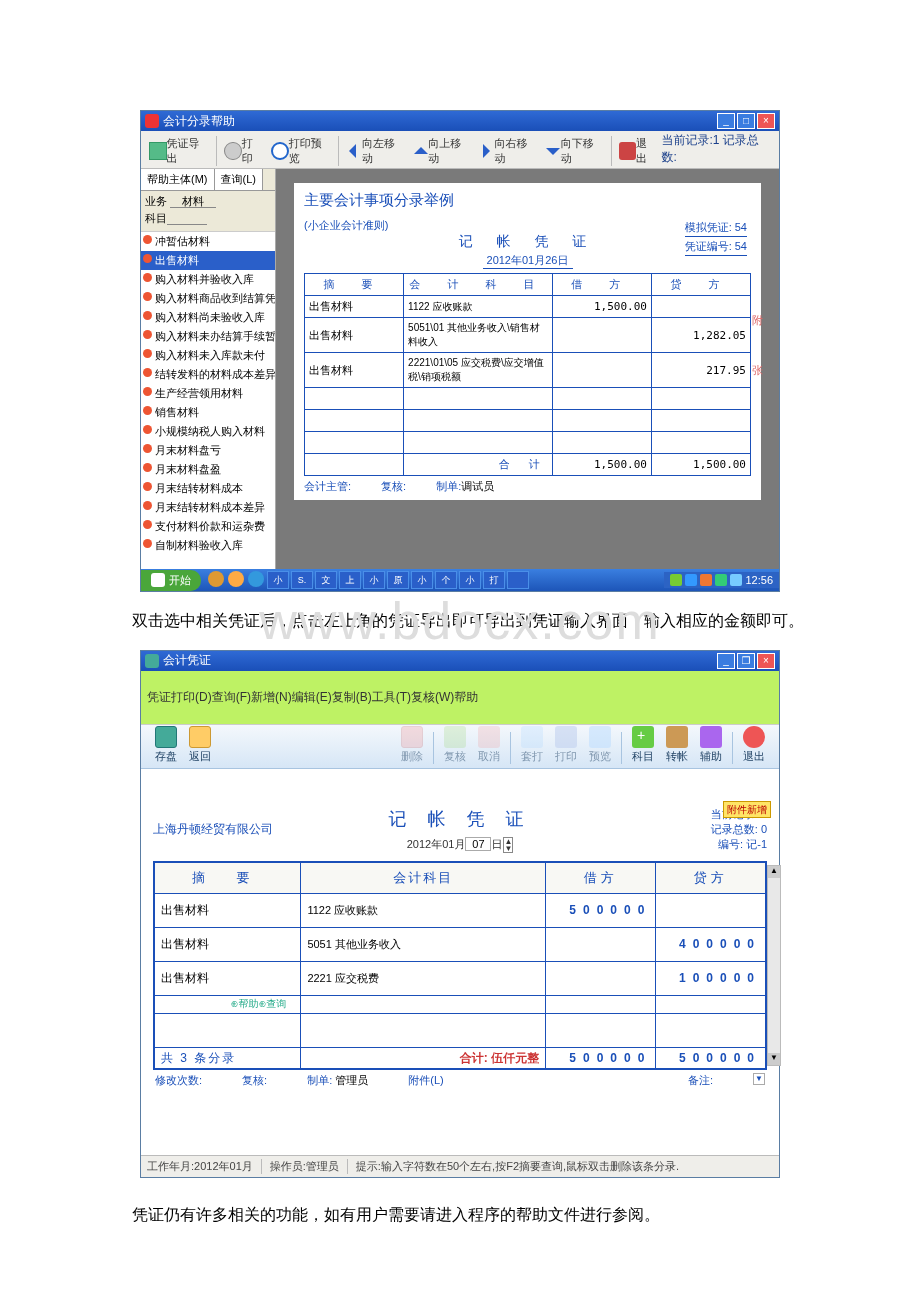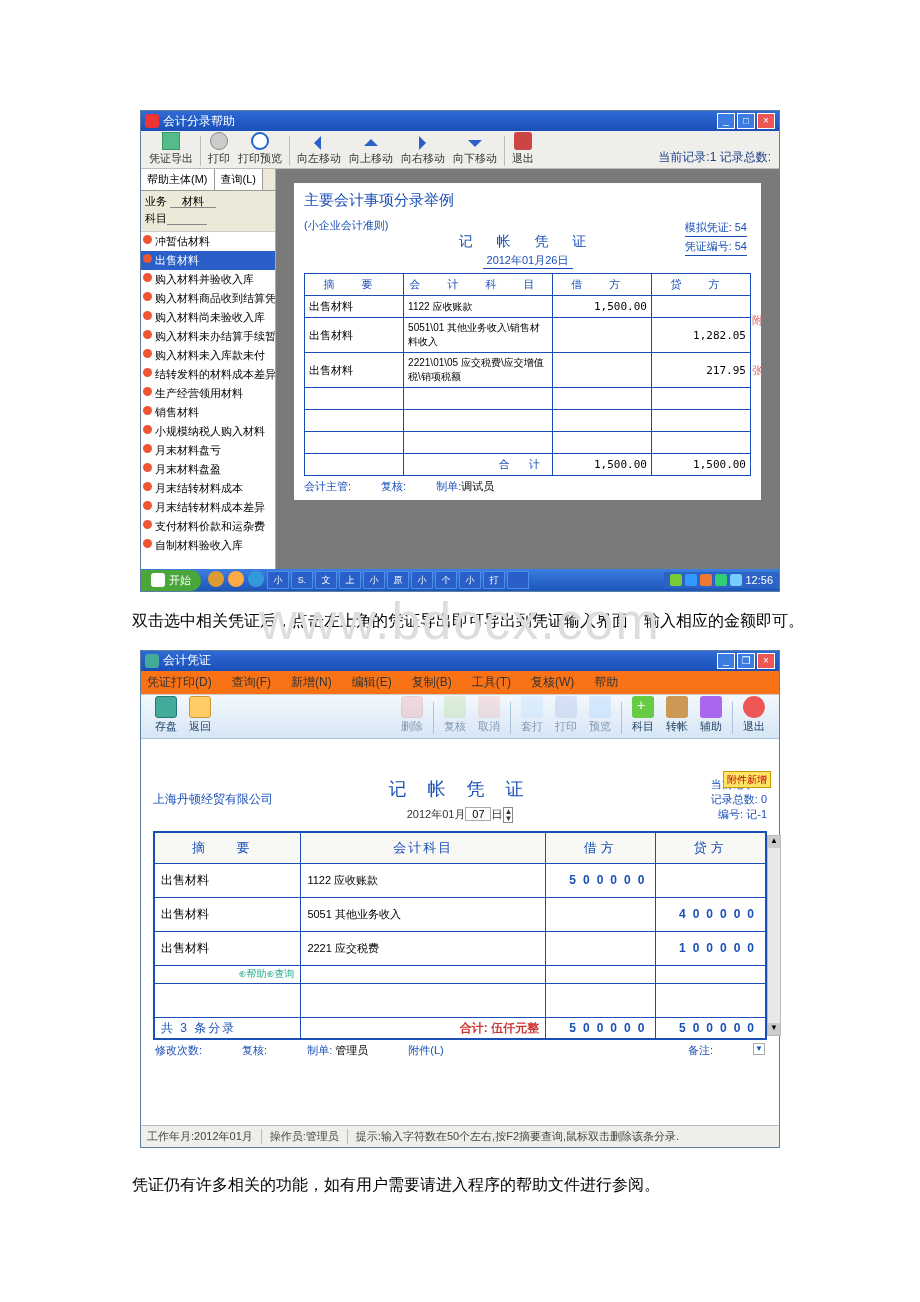--- a/index.html
+++ b/index.html
@@ -7,21 +7,21 @@
 .page{width:920px;margin:0 auto;padding:0 0 40px 0}
 
 
 .win1{margin:110px 140px 0 140px;border:1px solid #5a7da3;background:#4d7c0f;position:relative}
 .titlebar{height:20px;background:linear-gradient(#2f6ad5,#1a4fb8);color:#fff;display:flex;align-items:center;padding:0 4px;font-size:12px}
 .titlebar .ticon{width:14px;height:14px;background:#e33;border-radius:3px;margin-right:4px}
 .winbtns{margin-left:auto;display:flex;gap:2px}
 .winbtn{width:18px;height:16px;border:1px solid #fff;font-size:10px;text-align:center;line-height:14px;color:#fff}
 .winbtn.min{background:#3a7ce0}.winbtn.max{background:#3a7ce0}.winbtn.cls{background:#e55}
 .toolbar1{background:#efeeea;border-bottom:1px solid #bbb;padding:2px 4px;display:flex;align-items:flex-end;height:38px}
-.tb1item{display:flex;flex-direction:column;align-items:center;padding:0 4px;font-size:11px;color:#333}
+.tb1item{display:flex;flex-direction:row;align-items:center;padding:0 4px;font-size:11px;color:#333}
 .tb1icon{width:18px;height:18px;margin-bottom:1px}
 .i-export{background:#5b8;border:1px solid #396}
 .i-print{background:#ccc;border:1px solid #888;border-radius:50%}
 .i-zoom{background:#fff;border:2px solid #26c;border-radius:50%;position:relative}
 .i-arrow{width:16px;height:14px;position:relative}
 .i-arrow::after{content:"";position:absolute;border:7px solid transparent}
 .i-al::after{border-right-color:#2a5fc9;left:-4px;top:0}
 .i-au::after{border-bottom-color:#2a5fc9;top:-4px;left:1px}
 .i-ar::after{border-left-color:#2a5fc9;left:4px;top:0}
 .i-ad::after{border-top-color:#2a5fc9;top:4px;left:1px}
@@ -65,21 +65,21 @@
 .tb-icons{display:flex;gap:2px;margin-left:6px}
 .tbi{width:22px;height:18px;background:#2a5fc9;border:1px solid #4a8fe8;font-size:9px;text-align:center;line-height:16px}
 .tray{margin-left:auto;background:#2c63c4;padding:2px 6px;display:flex;gap:3px;align-items:center}
 .trayi{width:12px;height:12px;background:#7c3;border-radius:2px}
 
 
 .desc{margin:16px 100px 16px 100px;font-size:16px;line-height:1.6;font-family:"SimSun"}
 
 
 .win2{margin:0 140px;border:1px solid #5a7da3;background:#fff}
-.menubar{background:#f97316;padding:3px 6px;font-size:12px;color:#333;display:flex;gap:20px;border-bottom:1px solid #ccc}
+.menubar{background:#bef264;padding:18px 6px;font-size:12px;color:#333;display:flex;gap:0;border-bottom:1px solid #ccc}
 .toolbar2{background:linear-gradient(#f4f8fc,#d6e6f6);border-bottom:1px solid #a8c4e0;padding:4px 8px;display:flex;align-items:flex-end;height:44px}
 .tb2item{display:flex;flex-direction:column;align-items:center;padding:0 6px;font-size:11px;color:#246}
 .tb2icon{width:22px;height:22px;margin-bottom:1px;border-radius:3px}
 .i-save{background:#4a9;border:1px solid #277}
 .i-back{background:#fc6;border:1px solid #c93}
 .i-del{background:#e66;border:1px solid #b33;opacity:.4}
 .i-restore{background:#8c5;opacity:.4}
 .i-cancel{background:#e88;opacity:.4}
 .i-reprint{background:#9cf;opacity:.4}
 .i-print2{background:#bce}
@@ -105,21 +105,21 @@
 .v2tbl{width:100%;border-collapse:collapse;border:2px solid #1a4fb8}
 .v2tbl th{border:1px solid #1a4fb8;background:#f8f8f4;padding:6px;font-weight:normal;color:#1a4fb8;text-align:center;letter-spacing:14px;font-size:13px}
 .v2tbl td{border:1px solid #1a4fb8;padding:0;height:34px;font-size:12px}
 .v2tbl td.sum{padding:0 6px;color:#000}
 .v2tbl td.subj2{padding:0 6px;color:#000;font-size:11px}
 .amtcell{position:relative;font-family:monospace;font-size:12px;color:#000}
 .amtgrid{position:absolute;left:0;top:0;right:0;bottom:0;display:flex}
 .amtgrid div{flex:1;border-right:1px solid #c8d4e8}
 .amtgrid div.r{border-right-color:#d99}
 .amtval{position:absolute;right:4px;top:50%;transform:translateY(-50%);letter-spacing:7px;color:#1a4fb8;font-weight:bold}
-.helper-row td{height:18px;font-size:10px;color:#2a8;text-align:right;padding-right:6px}
+.helper-row td{height:18px;font-size:10px;color:#2a8;text-align:right;padding-right:14px}
 .sumrow td{height:22px;color:#1a4fb8;font-size:12px;padding:0 6px}
 .sumrow .lab{letter-spacing:2px}
 .sumrow .totlab{color:#c33;text-align:right;font-weight:bold}
 .footrow{display:flex;gap:40px;color:#1a4fb8;font-size:11px;padding:3px 2px}
 .footrow .r{margin-left:auto}
 .status2{background:#efeeea;border-top:1px solid #bbb;padding:3px 6px;font-size:11px;color:#444;display:flex;gap:8px;margin-top:60px}
 .status2 span{border-right:1px solid #bbb;padding-right:8px}
 </style>
 </head>
 <body>

